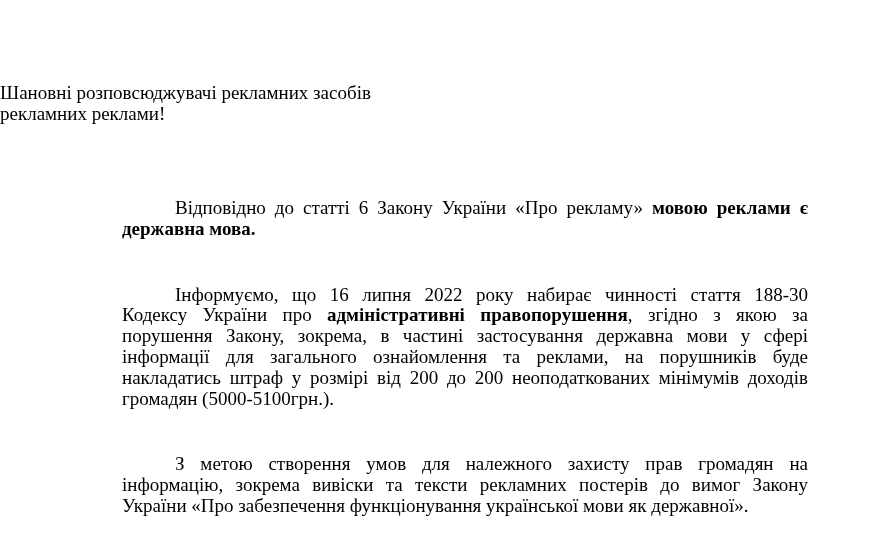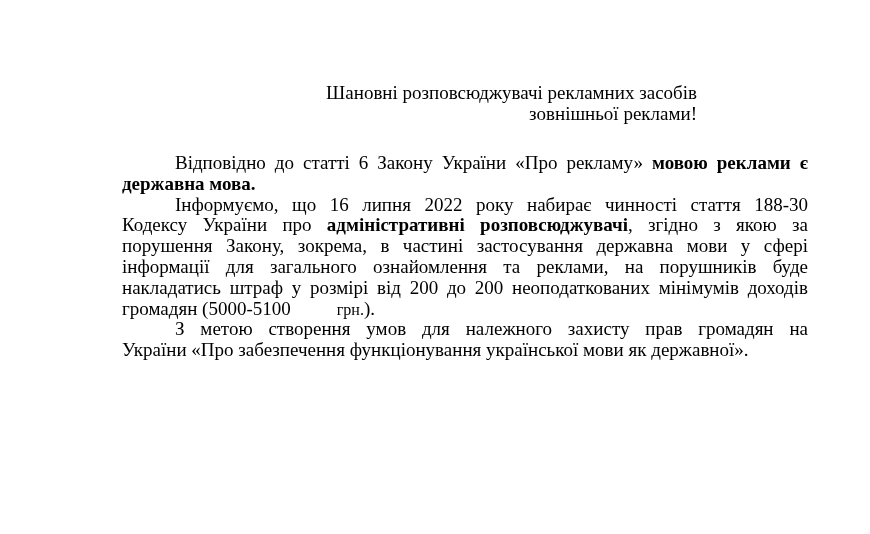--- a/index.html
+++ b/index.html
@@ -21,21 +21,21 @@
       top: 0;
       width: 870px;
       height: 534px;
       background: #ffffff;
     }
     .title {
       position: absolute;
       left: 0;
       width: 697px;
       top: 82px;
-      text-align: right;
+      text-align: left;
       font-size: 19px;
       line-height: 21px;
     }
     .title .tline {
       display: block;
       white-space: nowrap;
     }
     .body-text {
       position: absolute;
       left: 122px;
@@ -50,54 +50,55 @@
       white-space: nowrap;
       text-align: justify;
       text-align-last: justify;
     }
     .line.last {
       text-align: left;
       text-align-last: left;
     }
     .line.indent {
       padding-left: 53px;
+      margin-top: 45px;
     }
     b {
       font-weight: bold;
     }
     .small {
-      font-size: 16px;
-      margin-left: 46px;
+      font-size: 19px;
     }
   </style>
 </head>
 <body>
 
 <div class="page">
 
   <div class="title">
     <span class="tline">Шановні розповсюджувачі рекламних засобів</span>
-    <span class="tline">зовнішньої реклами!</span>
+    <span class="tline">рекламних реклами!</span>
   </div>
 
   <div class="body-text">
 
     <div>
       <span class="line indent"><span>Відповідно до статті 6 Закону України «Про рекламу» </span><b>мовою реклами є</b></span>
       <span class="line last"><b>державна мова.</b></span>
     </div>
 
     <div>
       <span class="line indent"><span>Інформуємо, що 16 липня 2022 року набирає чинності стаття 188-30</span></span>
-      <span class="line"><span>Кодексу України про </span><b>адміністративні розповсюджувачі</b><span>, згідно з якою за</span></span>
+      <span class="line"><span>Кодексу України про </span><b>адміністративні правопорушення</b><span>, згідно з якою за</span></span>
       <span class="line"><span>порушення Закону, зокрема, в частині застосування державна мови у сфері</span></span>
       <span class="line"><span>інформації для загального ознайомлення та реклами, на порушників буде</span></span>
       <span class="line"><span>накладатись штраф у розмірі від 200 до 200 неоподаткованих мінімумів доходів</span></span>
       <span class="line last"><span>громадян (5000-5100</span><span class="small">грн.</span><span>).</span></span>
     </div>
 
     <div>
       <span class="line indent"><span>З метою створення умов для належного захисту прав громадян на</span></span>
+      <span class="line"><span>інформацію, зокрема вивіски та тексти рекламних постерів до вимог Закону</span></span>
       <span class="line last"><span>України «Про забезпечення функціонування української мови як державної».</span></span>
     </div>
 
   </div>
 </div>
 
 </body></html>

